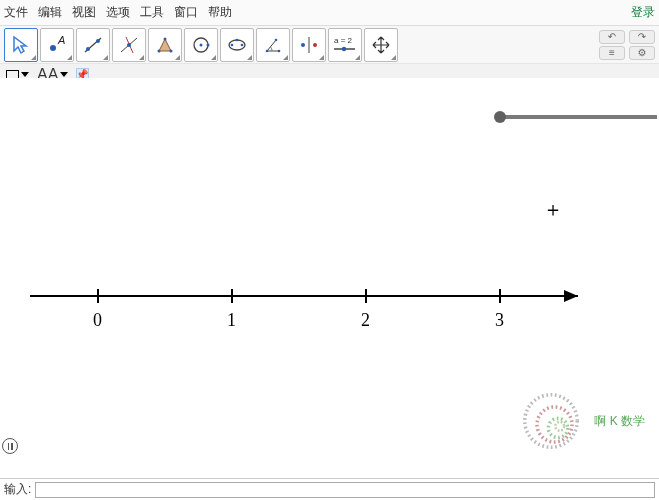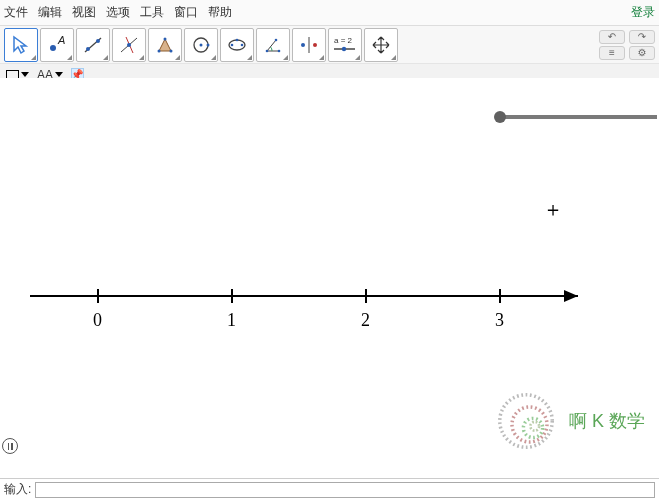--- a/index.html
+++ b/index.html
@@ -14,21 +14,21 @@
   .right-controls { margin-left: auto; display: flex; flex-direction: column; gap: 2px; }
   .right-controls .row { display: flex; gap: 4px; justify-content: flex-end;}
   .small-btn { width: 26px; height: 14px; border: 1px solid #ccc; background: #eee; display:flex; align-items:center; justify-content:center; border-radius:3px; cursor:pointer; font-size:10px; color:#666;}
   .secondbar { display: flex; align-items: center; height: 22px; padding: 0 6px; background: #f2f2f2; border-bottom: 1px solid #e0e0e0; gap: 8px; }
   .canvas { position: absolute; top: 78px; left: 0; right: 0; bottom: 22px; background: #fff; }
   .number-line { position: absolute; left: 30px; top: 208px; }
   .slider-widget { position: absolute; left: 492px; top: 32px; }
   .plus-cursor { position: absolute; left: 543px; top: 118px; font-size: 20px; font-weight: 300; color: #000; }
   .pause-btn { position: absolute; left: 2px; bottom: 24px; width: 16px; height: 16px; border: 1.2px solid #555; border-radius: 50%; display:flex; align-items:center; justify-content:center; cursor:pointer; }
   .pause-btn span { width: 1.5px; height: 7px; background: #555; margin: 0 1px; }
-  .watermark { position: absolute; right: 14px; bottom: 22px; font-size: 18px; color: #5aa657; display:flex; align-items:center; gap:8px; }
+  .watermark { position: absolute; right: 14px; bottom: 22px; font-size: 12px; color: #5aa657; display:flex; align-items:center; gap:8px; }
   .spiral { width: 70px; height: 70px; }
   .inputbar { position: absolute; bottom: 0; left: 0; right: 0; height: 22px; display: flex; align-items: center; padding: 0 4px; background: #fff; border-top: 1px solid #ccc; font-size: 12px; }
   .inputbar label { margin-right: 4px; color: #333; }
   .inputbar input { flex: 1; height: 16px; border: 1px solid #aaa; padding: 0 3px; font-size: 12px; }
   .axis-label { position: absolute; font-family: "Times New Roman", serif; font-size: 18px; }
   .sec-rect { width:13px; height:10px; border:1.4px solid #000; display:inline-block; position:relative;}
   .sec-tri { width:0; height:0; border-left:4px solid transparent; border-right:4px solid transparent; border-top:5px solid #000; margin-left:2px; display:inline-block; vertical-align:middle;}
   .pin { width:13px; height:13px; display:inline-flex; align-items:center; justify-content:center; background:#d9ecff; border:1px solid #a8cdf0; cursor:pointer; font-size:10px;}
 </style>
 </head>
@@ -132,21 +132,21 @@
       <div class="small-btn">⚙</div>
     </div>
   </div>
 </div>
 
 <div class="secondbar">
   <span style="display:inline-flex;align-items:center;cursor:pointer;">
       <span class="sec-rect"></span>
       <span class="sec-tri"></span>
     </span>
-  <span style="display:inline-flex;align-items:center;cursor:pointer;font-size:12px;color:#333;">
+  <span style="display:inline-flex;align-items:center;cursor:pointer;font-size:16px;color:#333;">
       <span>AA</span>
       <span class="sec-tri"></span>
     </span>
   <span class="pin">📌</span>
 </div>
 
 <div class="canvas">
 
   <svg class="slider-widget" width="165" height="14">
     <line x1="6" y1="7" x2="165" y2="7" stroke="#7a7a7a" stroke-width="4"></line>

